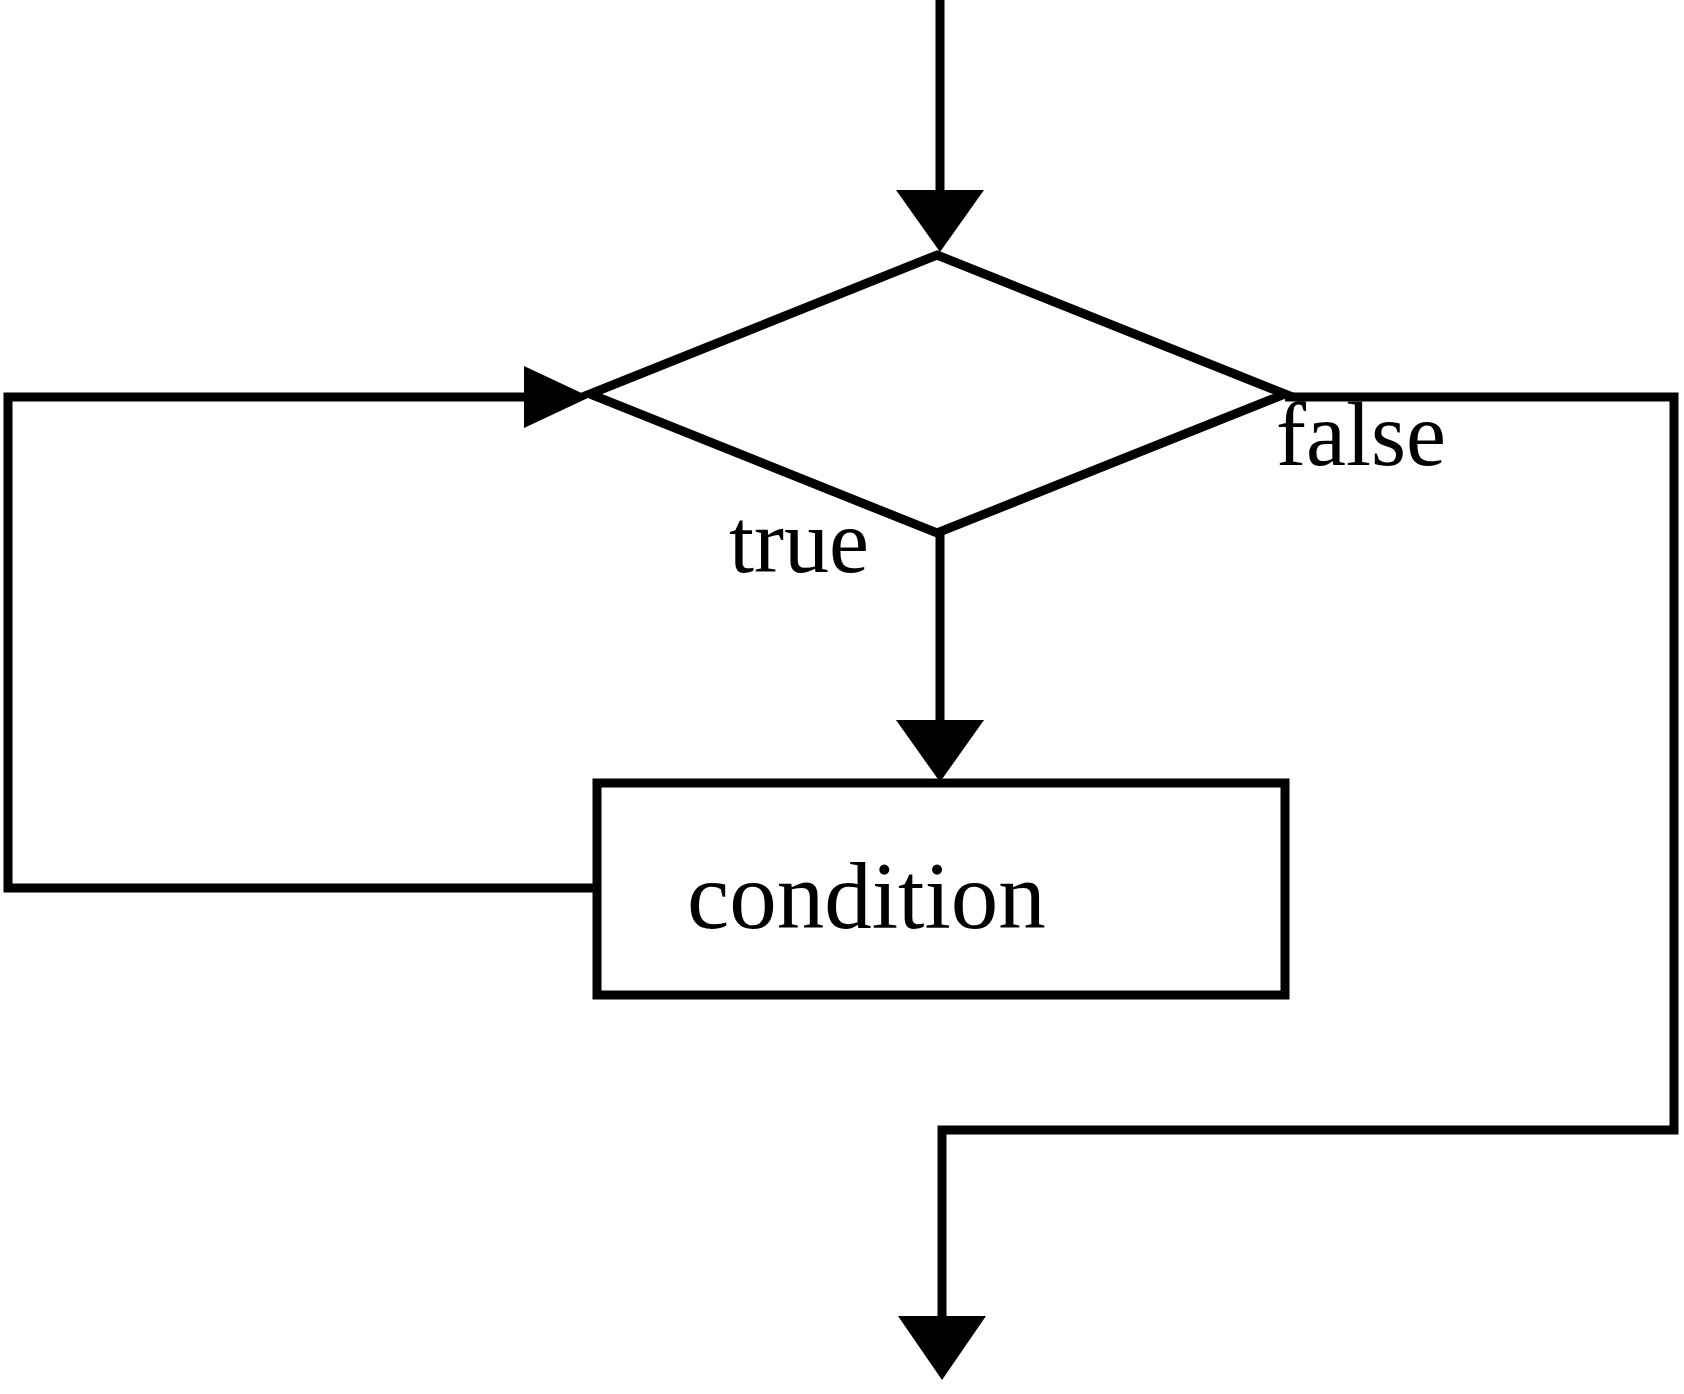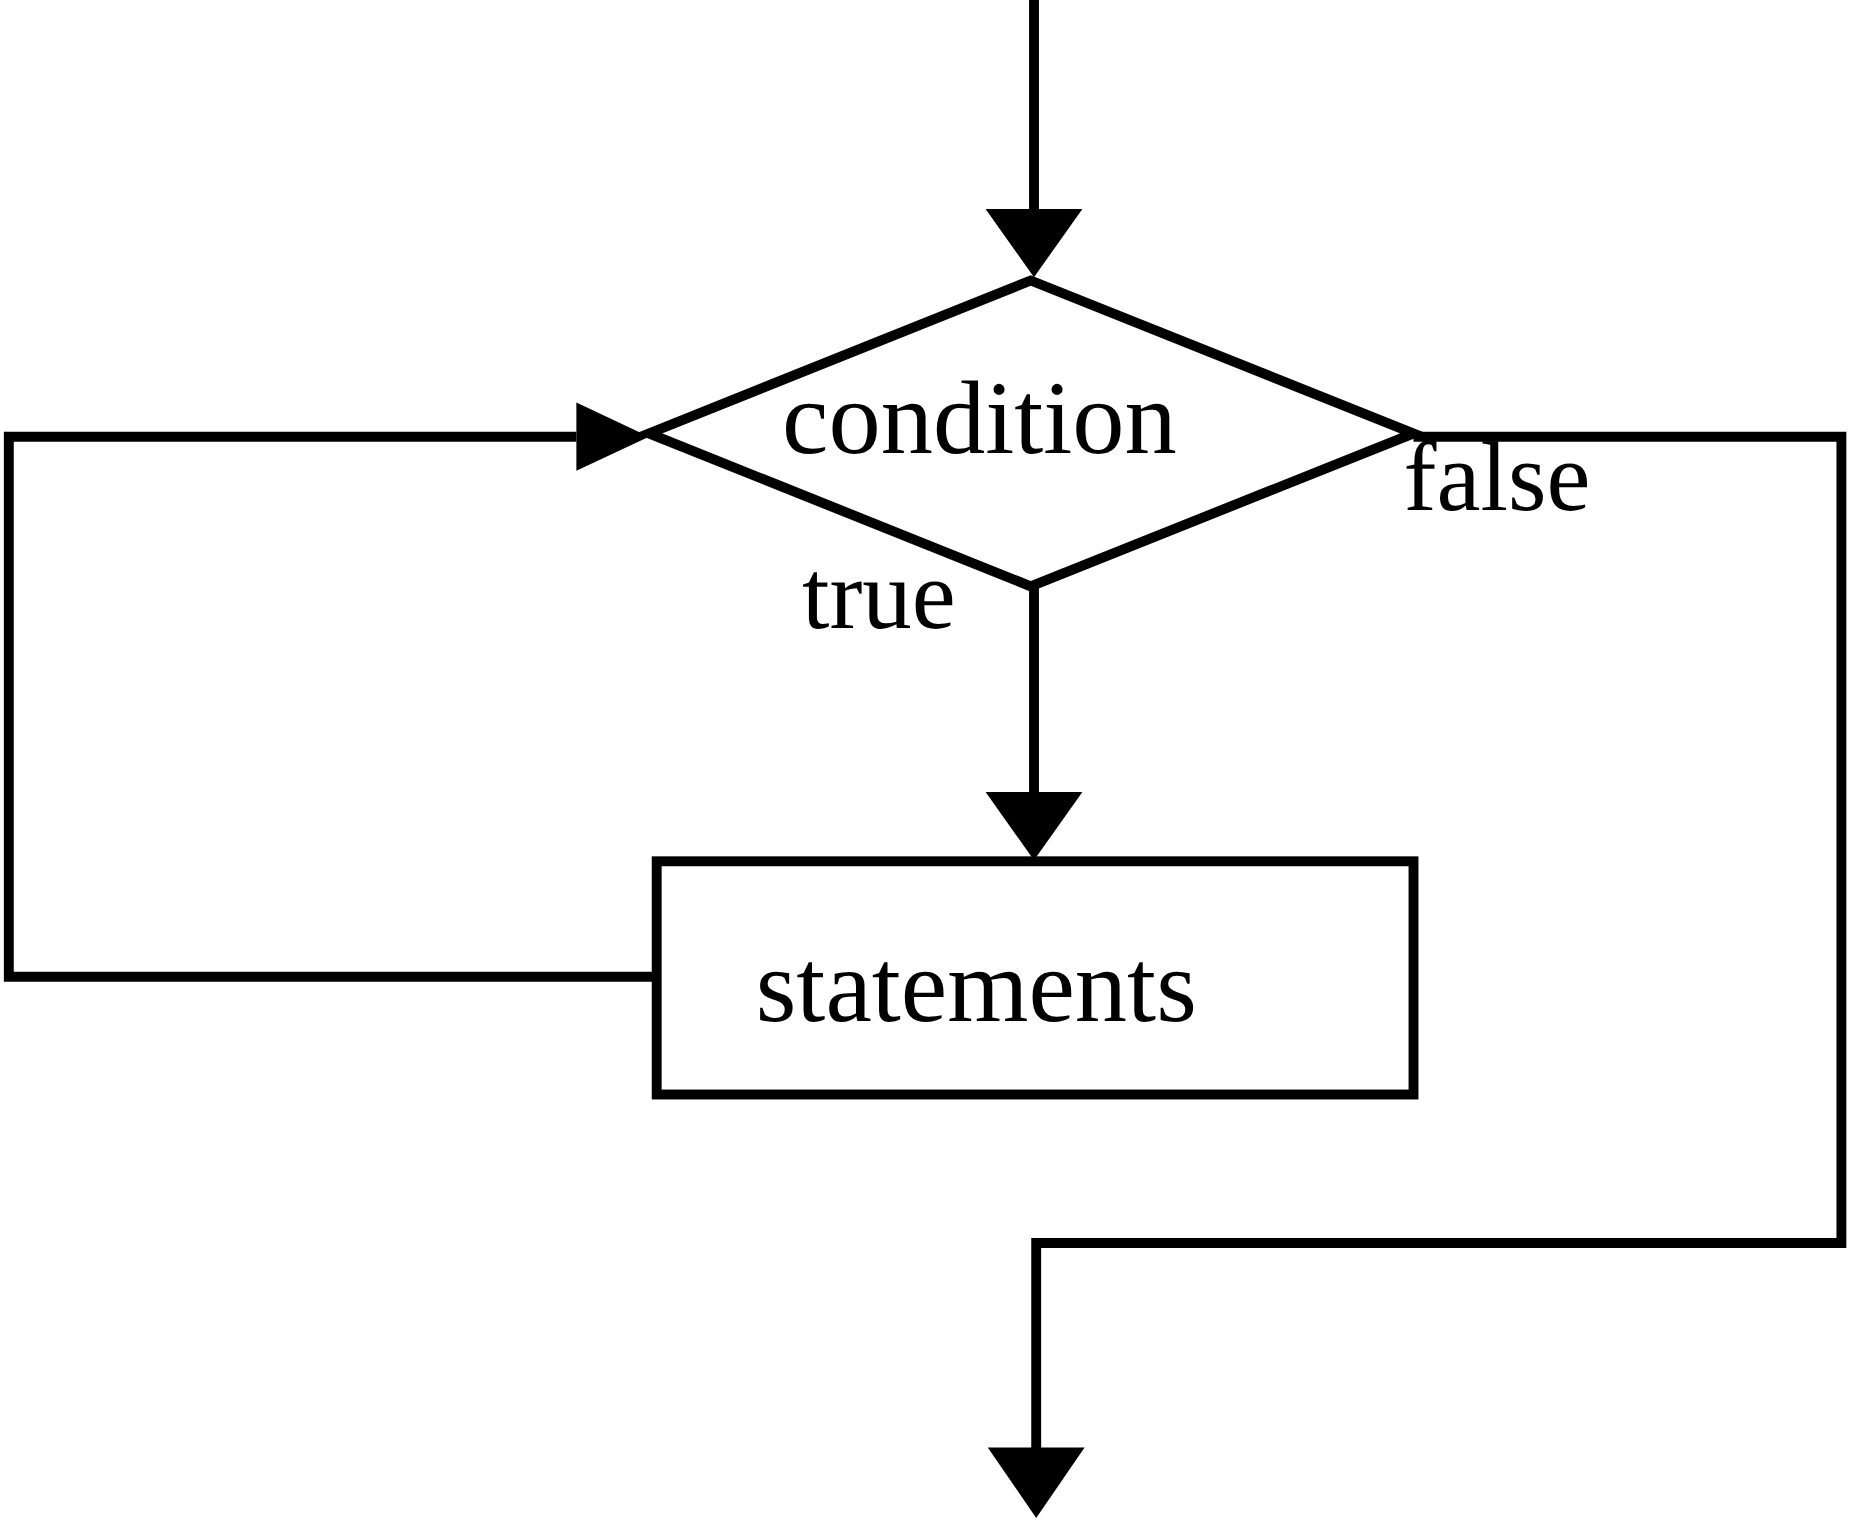--- a/index.html
+++ b/index.html
@@ -91,21 +91,20 @@
     <line class="flow-line" x1="940" y1="533" x2="940" y2="726"></line>
     <polygon class="arrow-head" points="896,720 984,720 940,782"></polygon>
 
     <rect class="flow-shape" x="597" y="783" width="688" height="212"></rect>
 
     <polyline class="flow-line" points="1285,397 1674,397 1674,1130 942,1130 942,1322"></polyline>
     <polygon class="arrow-head" points="898,1316 986,1316 942,1380"></polygon>
 
   </svg>
 
-  <div class="flow-label" id="label-condition">condition</div>
 
   <div class="flow-label" id="label-true">true</div>
 
   <div class="flow-label" id="label-false">false</div>
 
-  <div class="flow-label" id="label-statements">statements</div>
+  <div class="flow-label" id="label-statements">condition</div>
 
 </div>
 
 </body></html>

